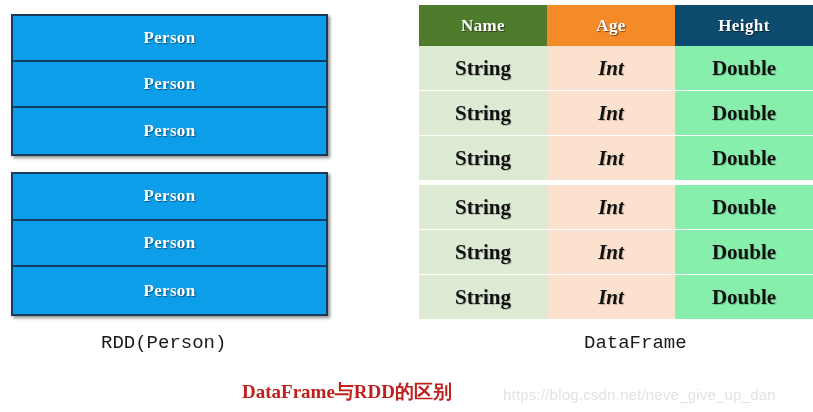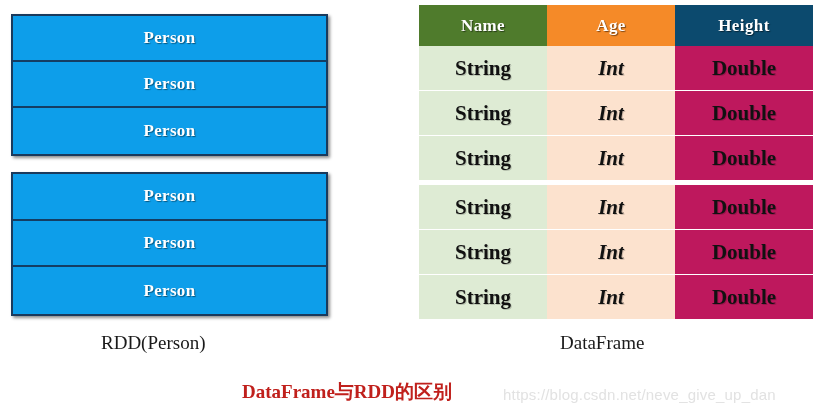--- a/index.html
+++ b/index.html
@@ -98,35 +98,35 @@
     font-weight: bold;
     font-size: 21px;
     color: #111111;
     text-shadow: 1px 1px 0 rgba(0,0,0,0.18);
     border: none;
     padding: 0;
     border-bottom: 1px solid #ffffff;
   }
   td.d-name   { background: #deebd4; }
   td.d-age    { background: #fce2ce; font-style: italic; }
-  td.d-height { background: #be185d; }
+  td.d-height { background: #86efac; }
 
   tr.gap-after td { border-bottom: 5px solid #ffffff; }
   tr.last-row td  { border-bottom: none; }
 
   
   .caption {
     position: absolute;
-    font-family: Liberation Serif, serif;
+    font-family: Liberation Mono, monospace;
     font-size: 19px;
     color: #1a1a1a;
     white-space: nowrap;
   }
   #caption-rdd       { left: 101px; top: 332px; }
-  #caption-dataframe { left: 560px; top: 332px; }
+  #caption-dataframe { left: 584px; top: 332px; }
 
   #diagram-title {
     position: absolute;
     left: 242px;
     top: 379px;
     font-family: Liberation Serif, serif;
     font-size: 19px;
     font-weight: bold;
     color: #c0201c;
     white-space: nowrap;

